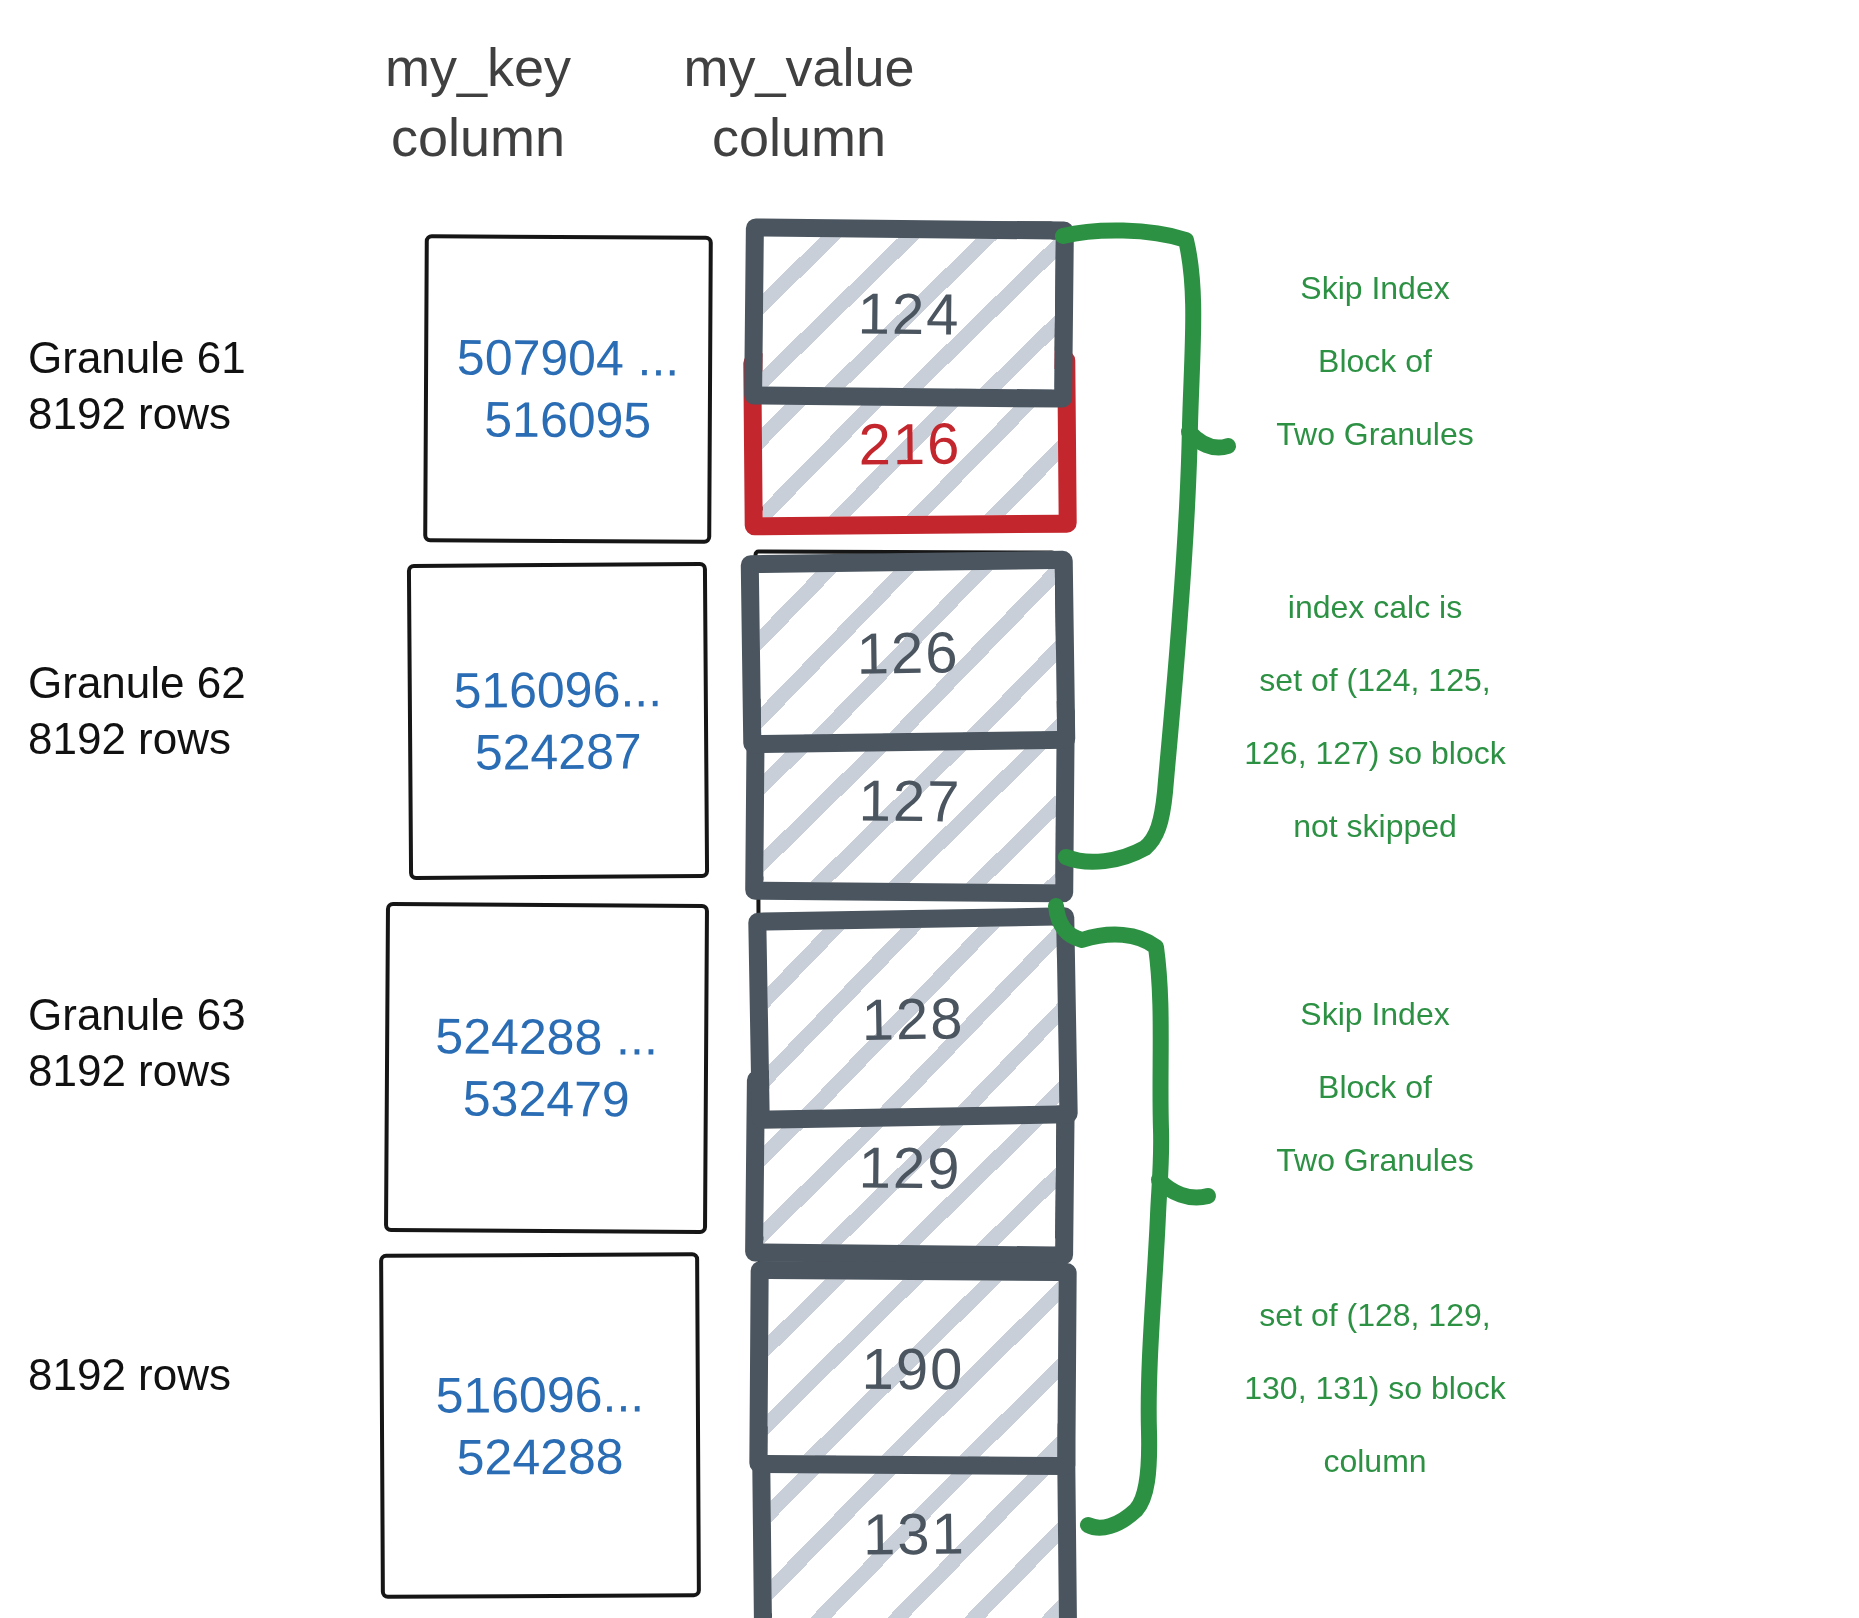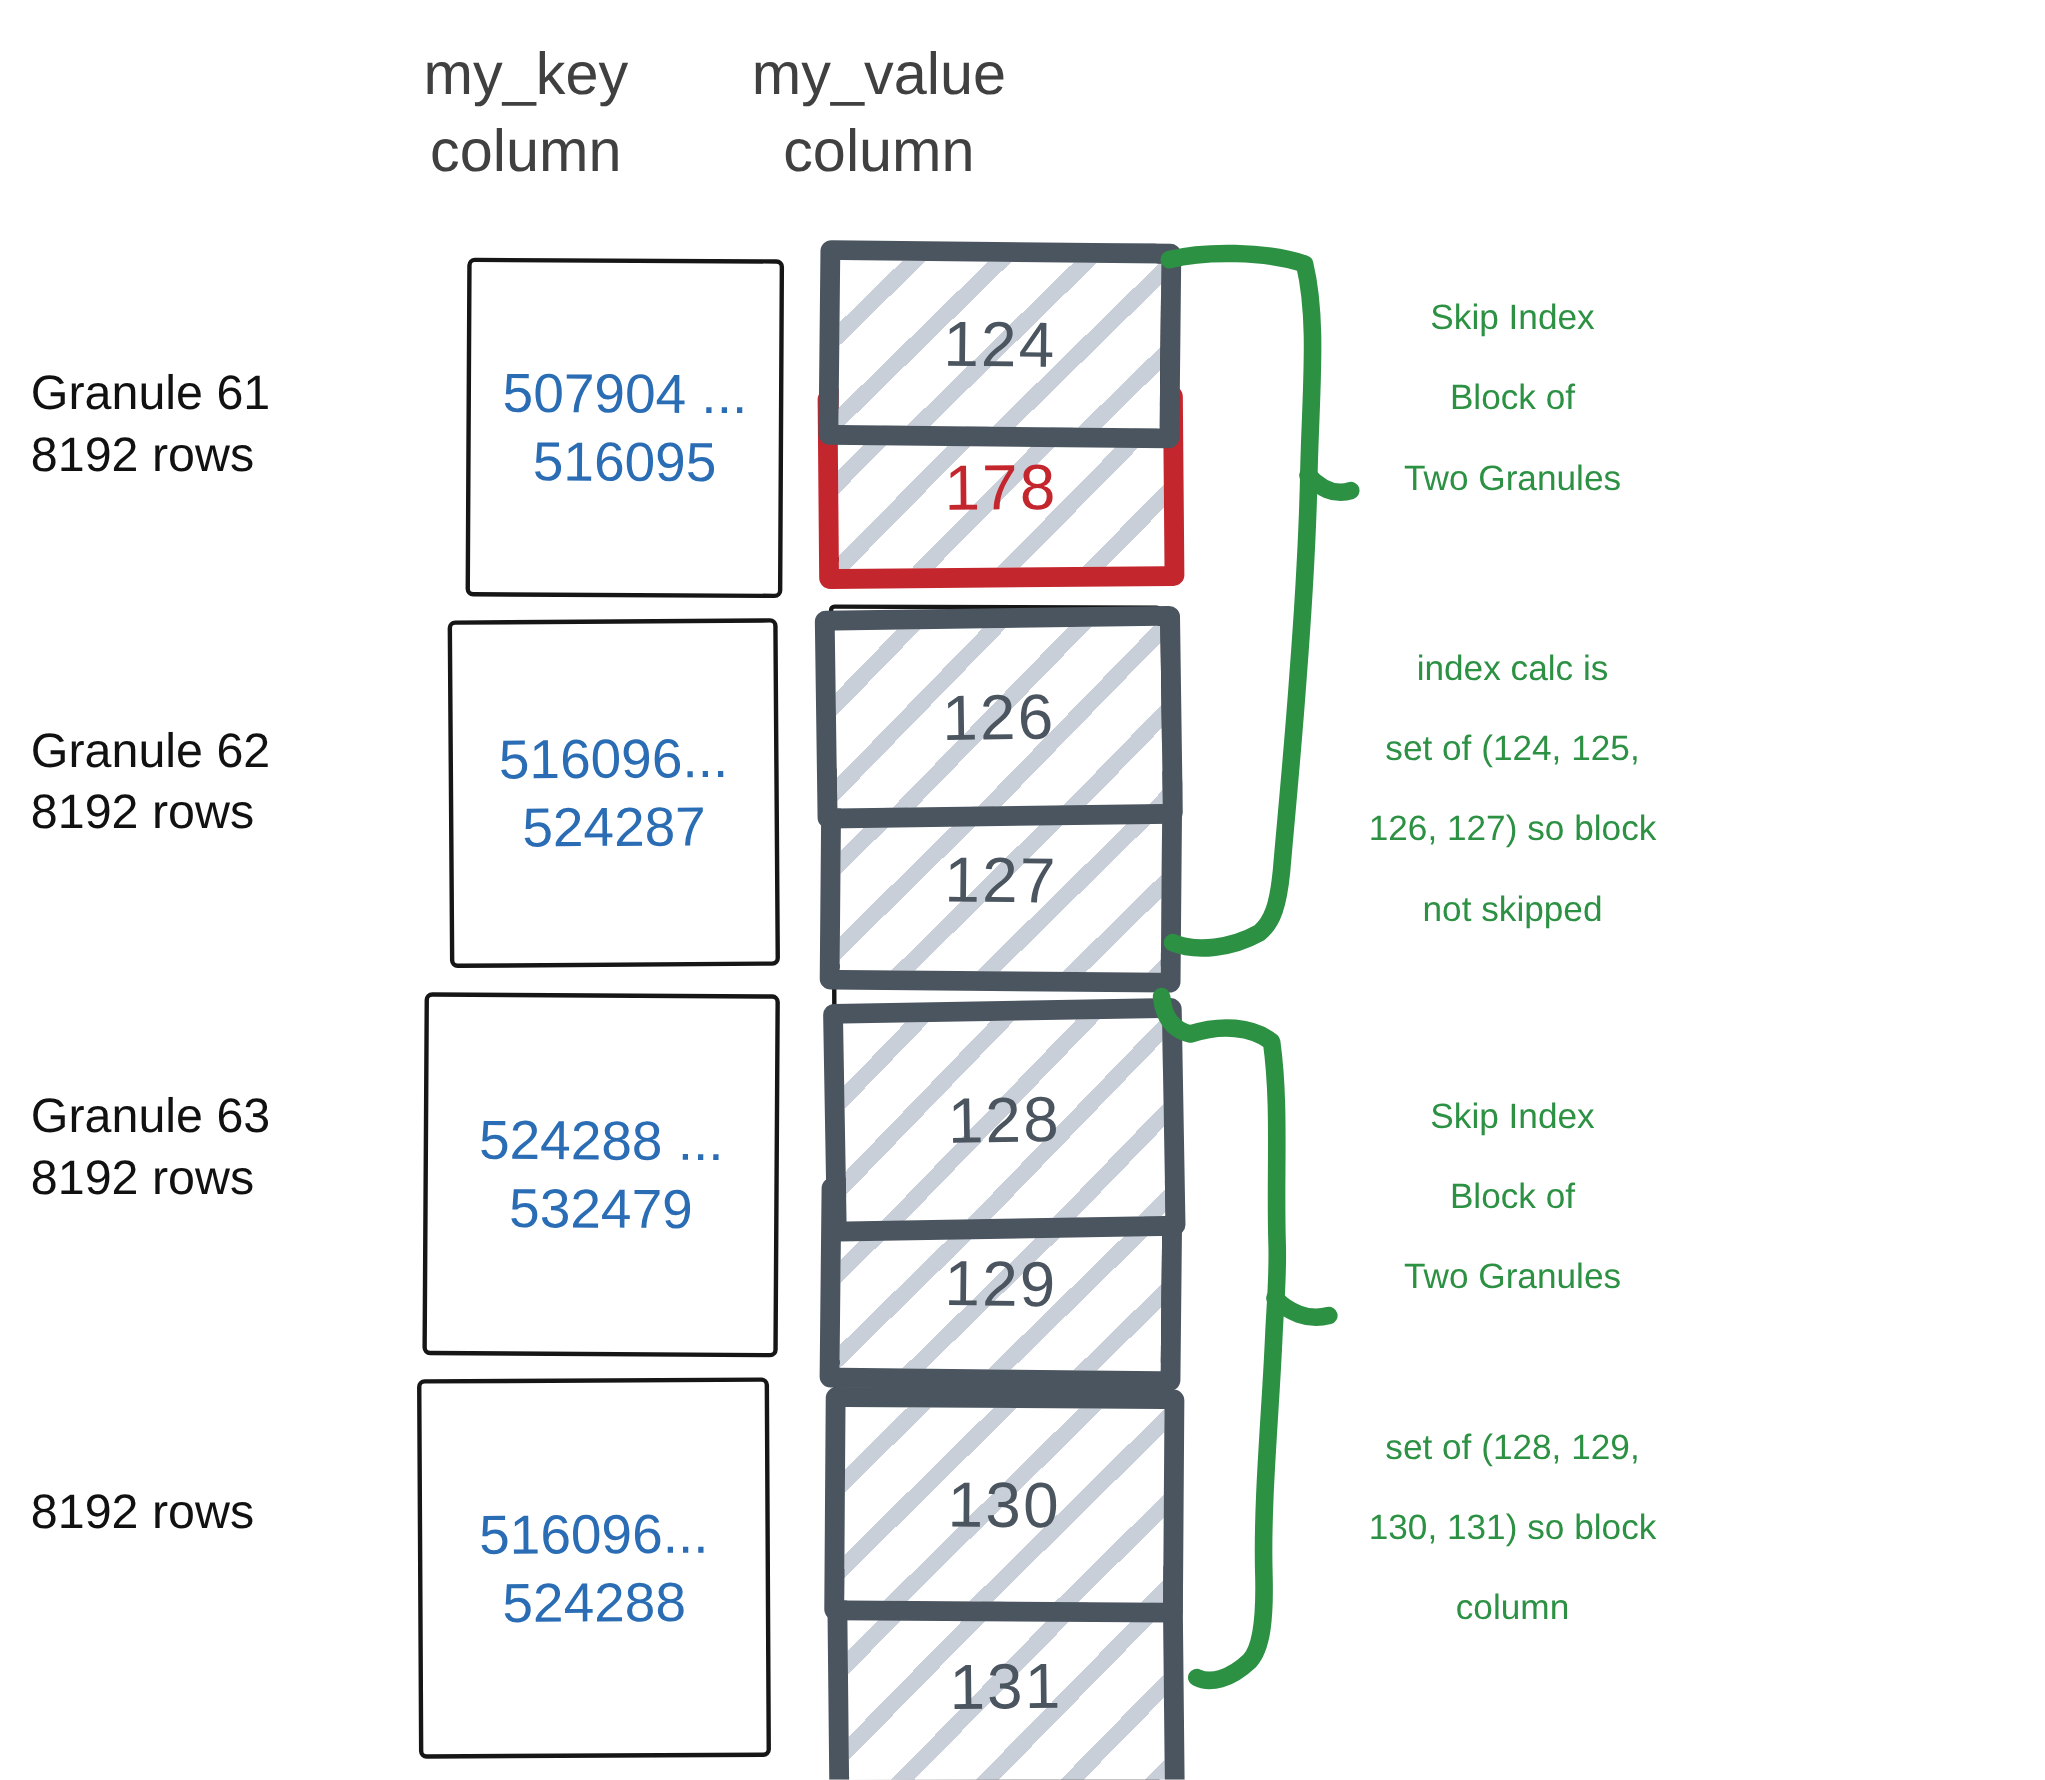--- a/index.html
+++ b/index.html
@@ -65,21 +65,21 @@
     <div class="key-range">
       <div>507904 ...</div>
       <div>516095</div>
     </div>
   </div>
   <div class="value-container" style="left:753px;top:222px;width:295px;height:280px;transform:rotate(-0.2deg);"></div>
   <div class="value-block first" style="left:745px;top:220px;width:292px;height:150px;transform:rotate(0.6deg);">
     <span class="num">124</span>
   </div>
   <div class="value-block highlight" style="left:744px;top:352px;width:296px;height:146px;transform:rotate(-0.5deg);">
-    <span class="num">178</span>
+    <span class="num">216</span>
   </div>
 
   <div class="granule-label" style="top:655px;">
     <div>Granule 62</div>
     <div>8192 rows</div>
   </div>
   <div class="key-box" style="left:408px;top:563px;width:292px;height:308px;transform:rotate(-0.4deg);">
     <div class="key-range">
       <div>516096...</div>
       <div>524287</div>
@@ -115,21 +115,21 @@
     <div>8192 rows</div>
   </div>
   <div class="key-box" style="left:380px;top:1253px;width:312px;height:337px;transform:rotate(-0.3deg);">
     <div class="key-range">
       <div>516096...</div>
       <div>524288</div>
     </div>
   </div>
   <div class="value-container" style="left:757px;top:1250px;width:292px;height:360px;transform:rotate(0.25deg);"></div>
   <div class="value-block first" style="left:750px;top:1262px;width:290px;height:176px;transform:rotate(0.4deg);">
-    <span class="num">130</span>
+    <span class="num">190</span>
   </div>
   <div class="value-block" style="left:753px;top:1425px;width:287px;height:180px;transform:rotate(-0.6deg);">
     <span class="num">131</span>
   </div>
 
   <svg class="brace-svg" width="1859" height="1618" viewBox="0 0 1859 1618">
     <path d="M 1063 236
              C 1095 228, 1150 228, 1186 240
              C 1198 290, 1192 350, 1190 425
              C 1189 480, 1185 550, 1180 615

